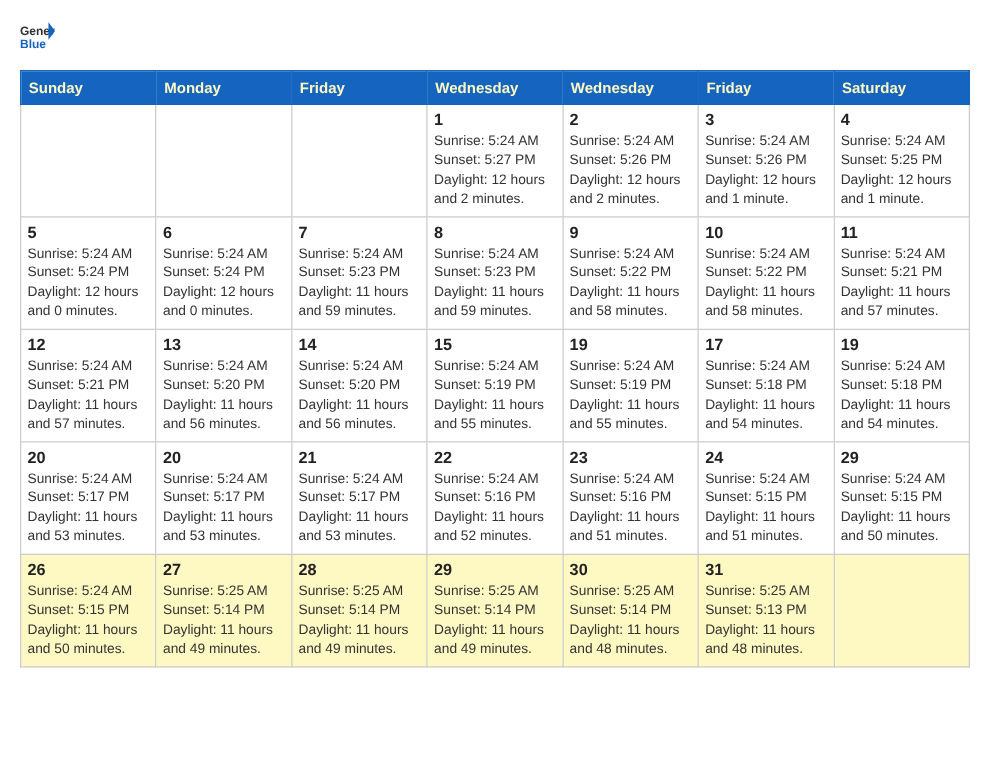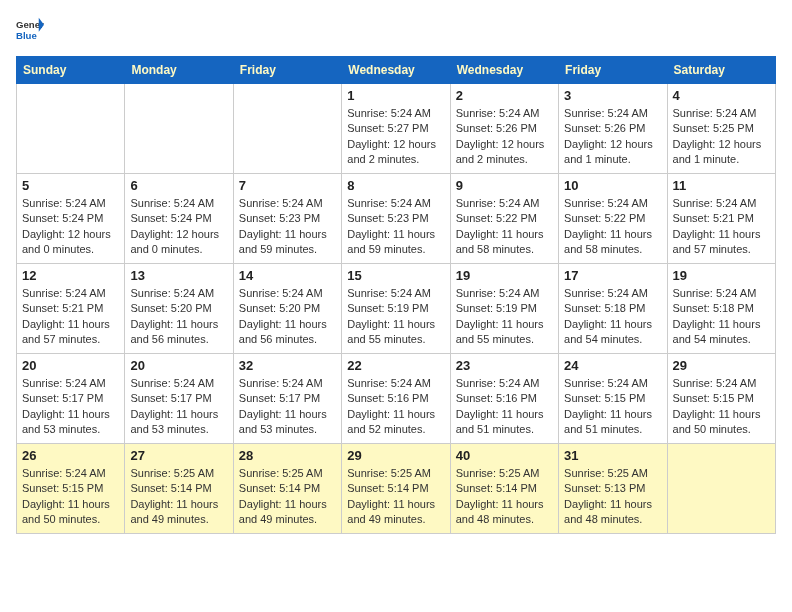--- a/index.html
+++ b/index.html
@@ -189,21 +189,21 @@
       <tr>
         <td>
           <span class="day-number">20</span>
           <div class="day-info">Sunrise: 5:24 AM<br>Sunset: 5:17 PM<br>Daylight: 11 hours<br>and 53 minutes.</div>
         </td>
         <td>
           <span class="day-number">20</span>
           <div class="day-info">Sunrise: 5:24 AM<br>Sunset: 5:17 PM<br>Daylight: 11 hours<br>and 53 minutes.</div>
         </td>
         <td>
-          <span class="day-number">32</span>
+          <span class="day-number">21</span>
           <div class="day-info">Sunrise: 5:24 AM<br>Sunset: 5:17 PM<br>Daylight: 11 hours<br>and 53 minutes.</div>
         </td>
         <td>
           <span class="day-number">22</span>
           <div class="day-info">Sunrise: 5:24 AM<br>Sunset: 5:16 PM<br>Daylight: 11 hours<br>and 52 minutes.</div>
         </td>
         <td>
           <span class="day-number">23</span>
           <div class="day-info">Sunrise: 5:24 AM<br>Sunset: 5:16 PM<br>Daylight: 11 hours<br>and 51 minutes.</div>
         </td>
@@ -227,21 +227,21 @@
         </td>
         <td>
           <span class="day-number">28</span>
           <div class="day-info">Sunrise: 5:25 AM<br>Sunset: 5:14 PM<br>Daylight: 11 hours<br>and 49 minutes.</div>
         </td>
         <td>
           <span class="day-number">29</span>
           <div class="day-info">Sunrise: 5:25 AM<br>Sunset: 5:14 PM<br>Daylight: 11 hours<br>and 49 minutes.</div>
         </td>
         <td>
-          <span class="day-number">40</span>
+          <span class="day-number">30</span>
           <div class="day-info">Sunrise: 5:25 AM<br>Sunset: 5:14 PM<br>Daylight: 11 hours<br>and 48 minutes.</div>
         </td>
         <td>
           <span class="day-number">31</span>
           <div class="day-info">Sunrise: 5:25 AM<br>Sunset: 5:13 PM<br>Daylight: 11 hours<br>and 48 minutes.</div>
         </td>
         <td class="empty-cell"></td>
       </tr>
     </tbody>
 </table>

